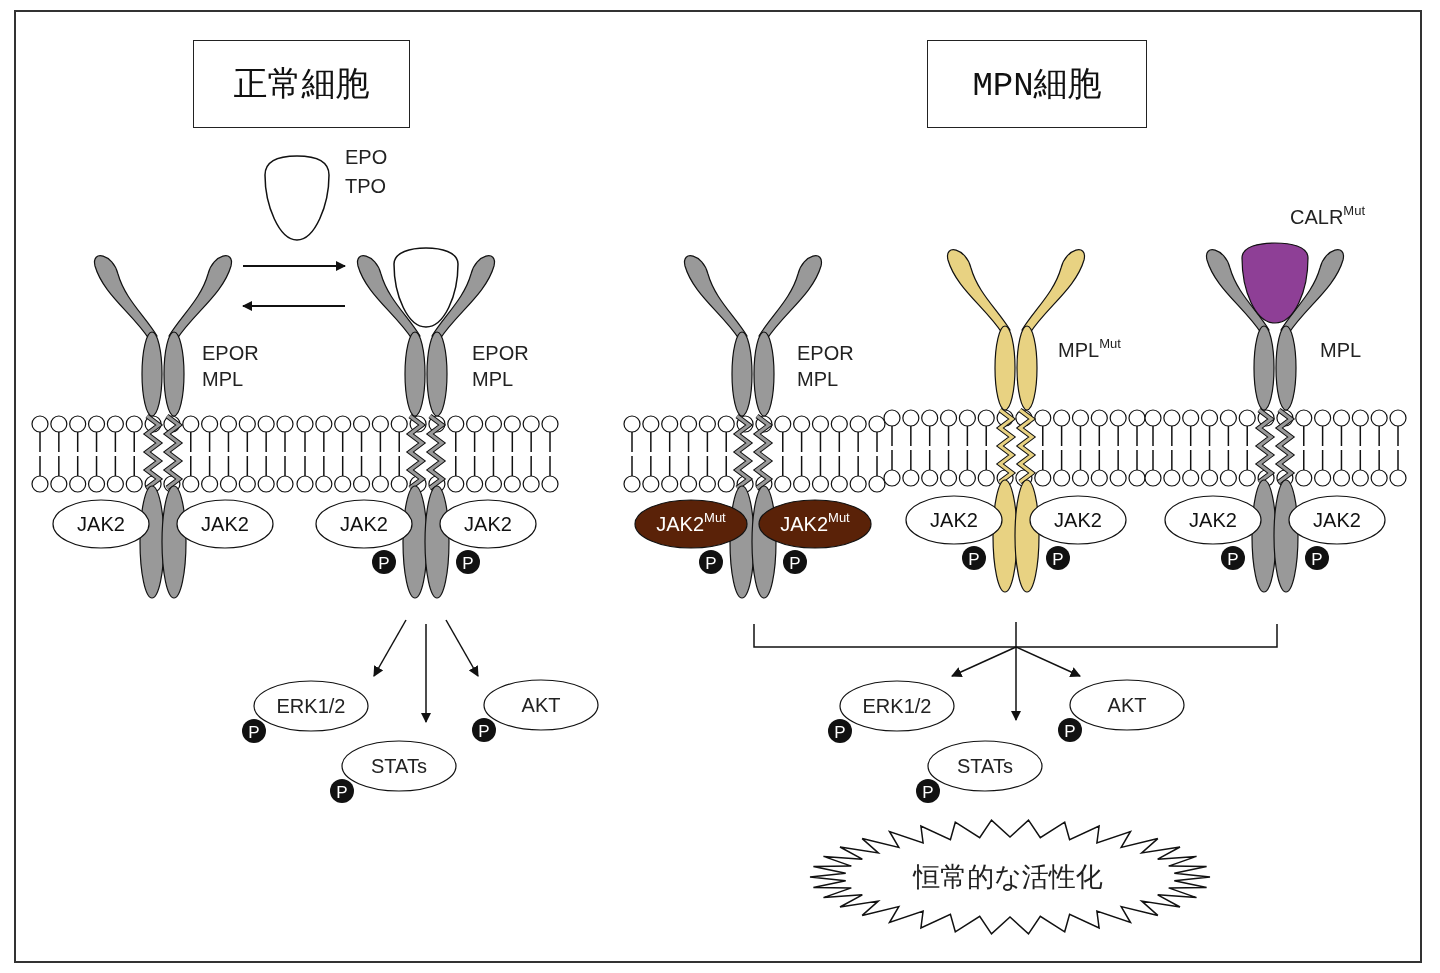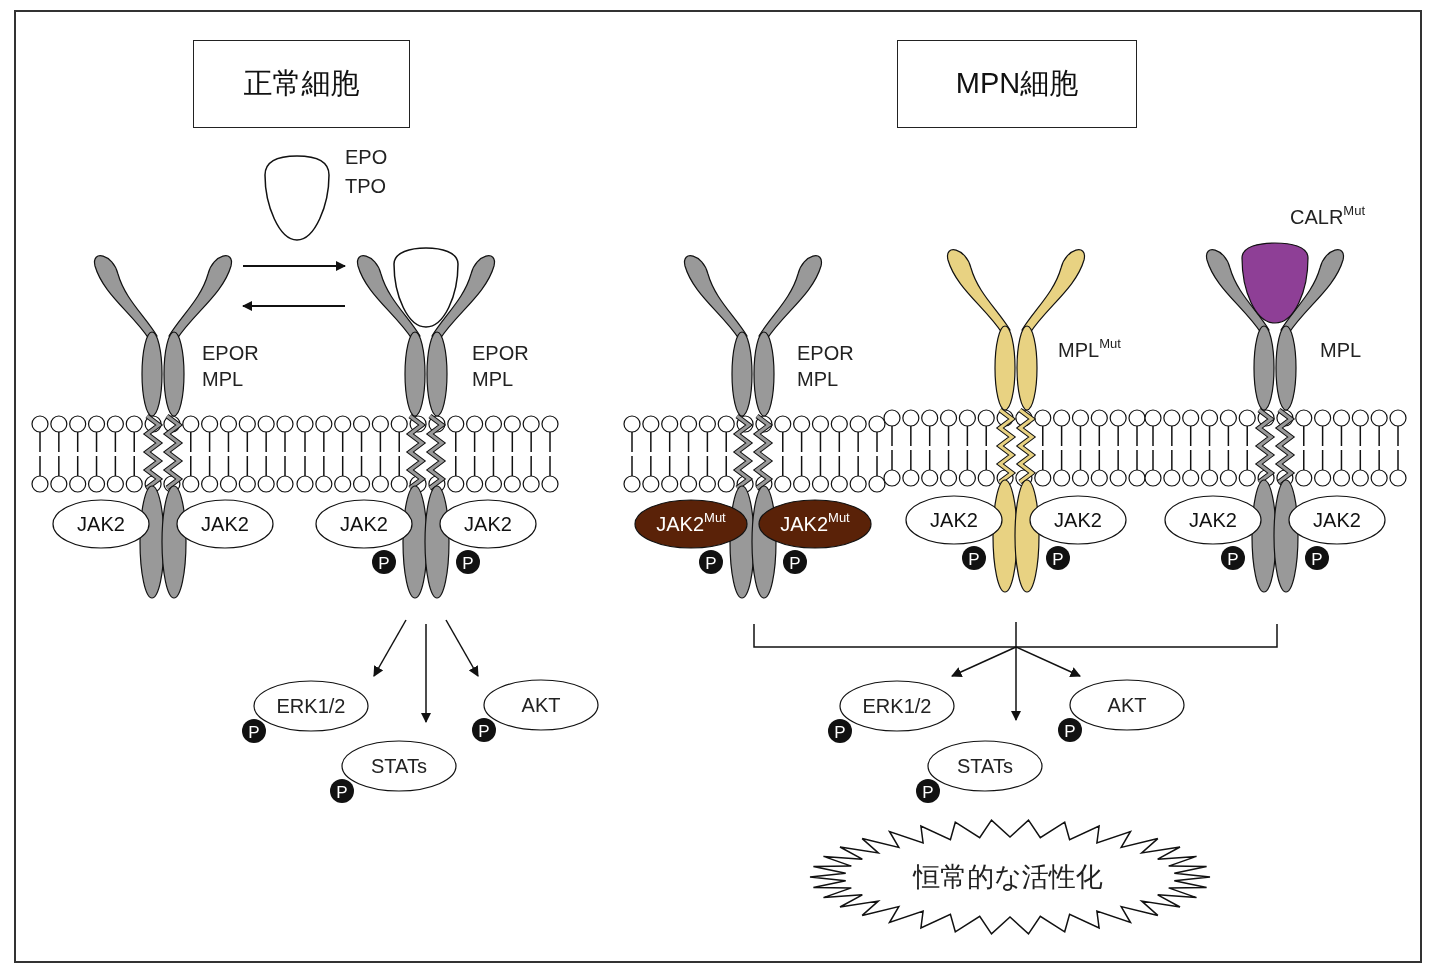--- a/index.html
+++ b/index.html
@@ -1,28 +1,28 @@
 <!DOCTYPE html>
 <html><head>
 <meta charset="utf-8">
 <style>
   html, body { margin: 0; padding: 0; background: #ffffff; }
   body { width: 1440px; height: 973px; position: relative; overflow: hidden; font-family: "DejaVu Sans", "Liberation Sans", sans-serif; }
   #frame { position: absolute; left: 14px; top: 10px; width: 1408px; height: 953px; border: 2px solid #333; box-sizing: border-box; }
   svg#diagram { position: absolute; left: 0; top: 0; }
   .lbl { font-family: "Liberation Sans", "DejaVu Sans", sans-serif; fill: #222; }
-  .title-box { position: absolute; border: 1.5px solid #222; box-sizing: border-box; display: flex; align-items: center; justify-content: center; font-family: Liberation Sans, sans-serif; font-size: 29px; color: #111; background: #fff; }
+  .title-box { position: absolute; border: 1.5px solid #222; box-sizing: border-box; display: flex; align-items: center; justify-content: center; font-family: Liberation Mono, monospace; font-size: 34px; color: #111; background: #fff; }
 </style>
 </head>
 <body>
 
 <div id="frame"></div>
 
 <div class="title-box" style="left:193px; top:40px; width:217px; height:88px;">正常細胞</div>
-<div class="title-box" style="left:897px; top:40px; width:240px; height:88px;">MPN細胞</div>
+<div class="title-box" style="left:927px; top:40px; width:220px; height:88px;">MPN細胞</div>
 
 <svg id="diagram" width="1440" height="973" viewBox="0 0 1440 973" xmlns="http://www.w3.org/2000/svg">
   <defs>
     <marker id="arrowhead" viewBox="0 0 10 10" refX="9" refY="5" markerWidth="7" markerHeight="7" orient="auto-start-reverse">
       <path d="M0,0 L10,5 L0,10 z" fill="#111"></path>
     </marker>
     <marker id="arrowhead-big" viewBox="0 0 10 10" refX="9" refY="5" markerWidth="5" markerHeight="5" orient="auto-start-reverse">
       <path d="M0,0 L10,5 L0,10 z" fill="#111"></path>
     </marker>
   </defs>

